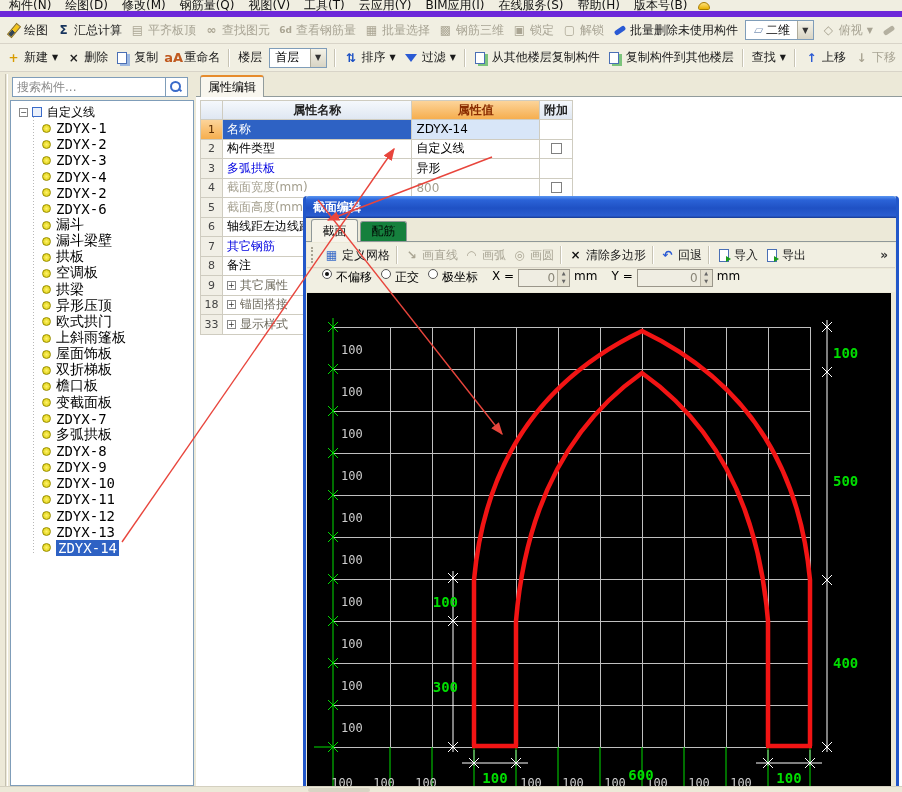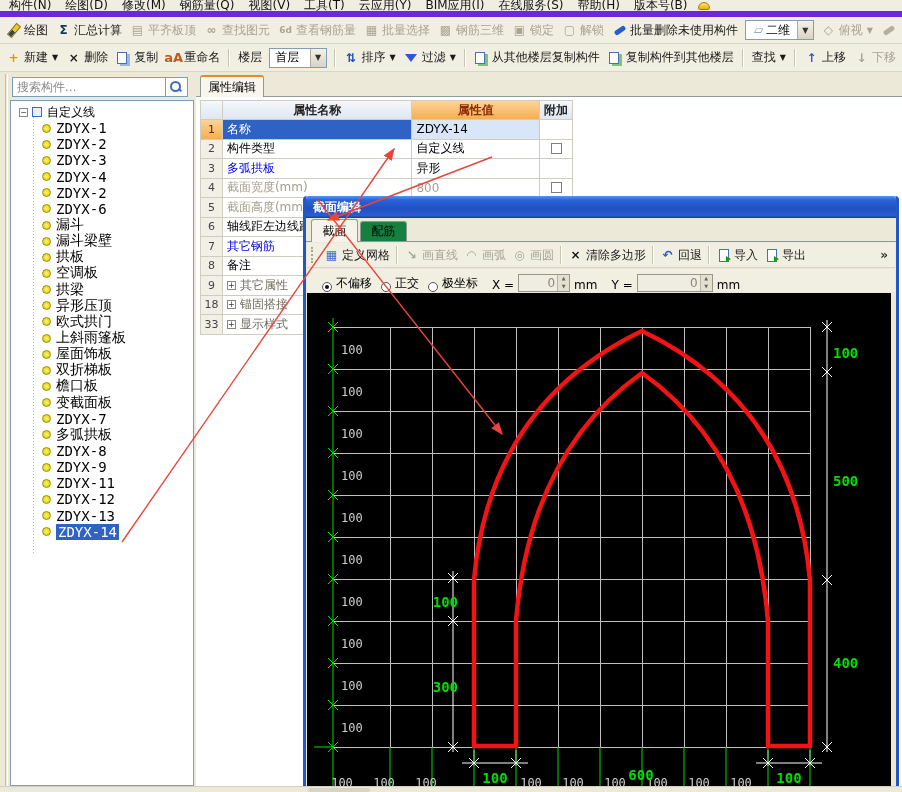--- a/index.html
+++ b/index.html
@@ -79,21 +79,21 @@
 
   
   .dialog{position:absolute;left:303px;top:196px;width:596px;height:596px;background:#ece9d8;border:3px solid #2257c9;border-top:none;border-radius:4px 4px 0 0;z-index:30}
   .dtitle{height:22px;background:linear-gradient(180deg,#5a96f2 0%,#2b63d8 18%,#1f51c4 55%,#2a5dd0 90%,#16388f 100%);color:#fff;font-weight:bold;display:flex;align-items:center;padding:0 7px;border-radius:3px 3px 0 0}
   .dtab{position:absolute;border:1px solid #8f9899;border-bottom:none;border-radius:3px 3px 0 0;display:flex;align-items:center;justify-content:center;background:#15803d}
   .dtab.active{background:#f6f4ea;z-index:2}
   .dtabline{position:absolute;left:0;right:0;top:45px;height:1px;background:#8f9899}
   .dtoolbar{position:absolute;left:1px;top:47px;right:1px;height:25px;display:flex;align-items:center;padding:0 4px;border-bottom:1px solid #d8d4c8;background:#f1efe2}
   .grip{width:4px;height:16px;border-left:2px dotted #a8a494;margin-right:6px}
   .chev{margin-left:auto;font-weight:bold;color:#333;padding-right:3px}
-  .dopts{position:absolute;left:1px;top:73px;right:1px;height:23px;display:flex;align-items:flex-end;padding:0 6px;background:#f1efe2}
+  .dopts{position:absolute;left:1px;top:73px;right:1px;height:23px;display:flex;align-items:flex-start;padding:0 6px;background:#f1efe2}
   .radio{width:10px;height:10px;border-radius:50%;border:1px solid #555;background:#fff;margin:0 4px 0 9px;flex:none;display:flex}
   .radio.on::after{content:"";width:4px;height:4px;border-radius:50%;background:#111;margin:auto}
   .spin{height:18px;border:1px solid #9a968a;background:#efede2;display:flex;align-items:center;margin:0 4px}
   .spinval{flex:1;text-align:right;color:#8a8678;padding-right:2px}
   .spinbtns{width:12px;height:16px;display:flex;flex-direction:column;border-left:1px solid #b8b4a4}
   .spinbtns span{flex:1;font-size:5px;line-height:7px;text-align:center;background:#e4e0d0;color:#666}
   .dcanvas{position:absolute;left:1px;top:97px;width:584px;height:499px;background:#000}
 
   
   .bstrip{position:absolute;left:0;top:786px;width:902px;height:6px;background:#ece9d8;border-top:1px solid #d4d0c0;z-index:40}
@@ -331,20 +331,24 @@
         <span class="tgear"></span>
         <span class="tlabeltxt">多弧拱板</span>
       </div>
       <div class="trow">
         <span class="tgear"></span>
         <span class="tlabeltxt">ZDYX-8</span>
       </div>
       <div class="trow">
         <span class="tgear"></span>
         <span class="tlabeltxt">ZDYX-9</span>
+      </div>
+      <div class="trow">
+        <span class="tgear"></span>
+        <span class="tlabeltxt">ZDYX-10</span>
       </div>
       <div class="trow">
         <span class="tgear"></span>
         <span class="tlabeltxt">ZDYX-11</span>
       </div>
       <div class="trow">
         <span class="tgear"></span>
         <span class="tlabeltxt">ZDYX-12</span>
       </div>
       <div class="trow">

